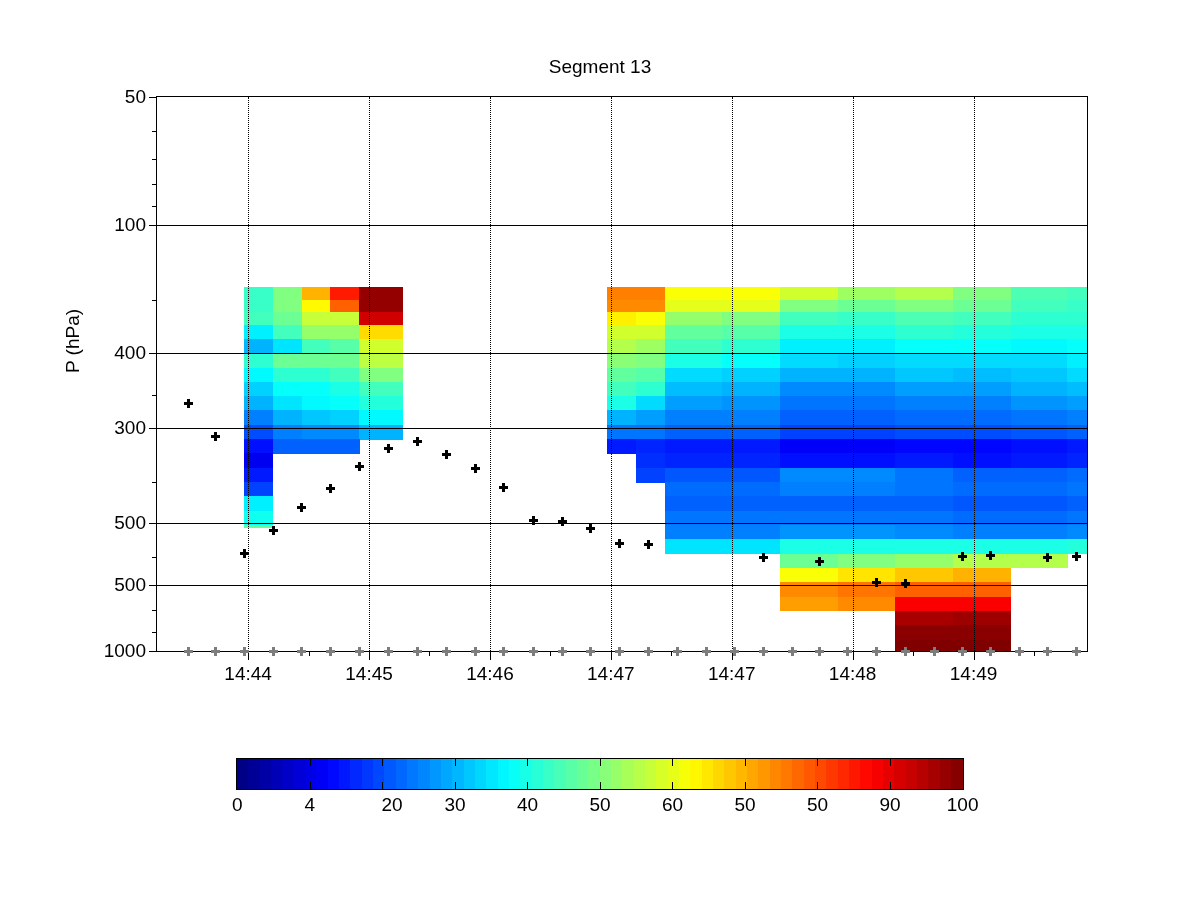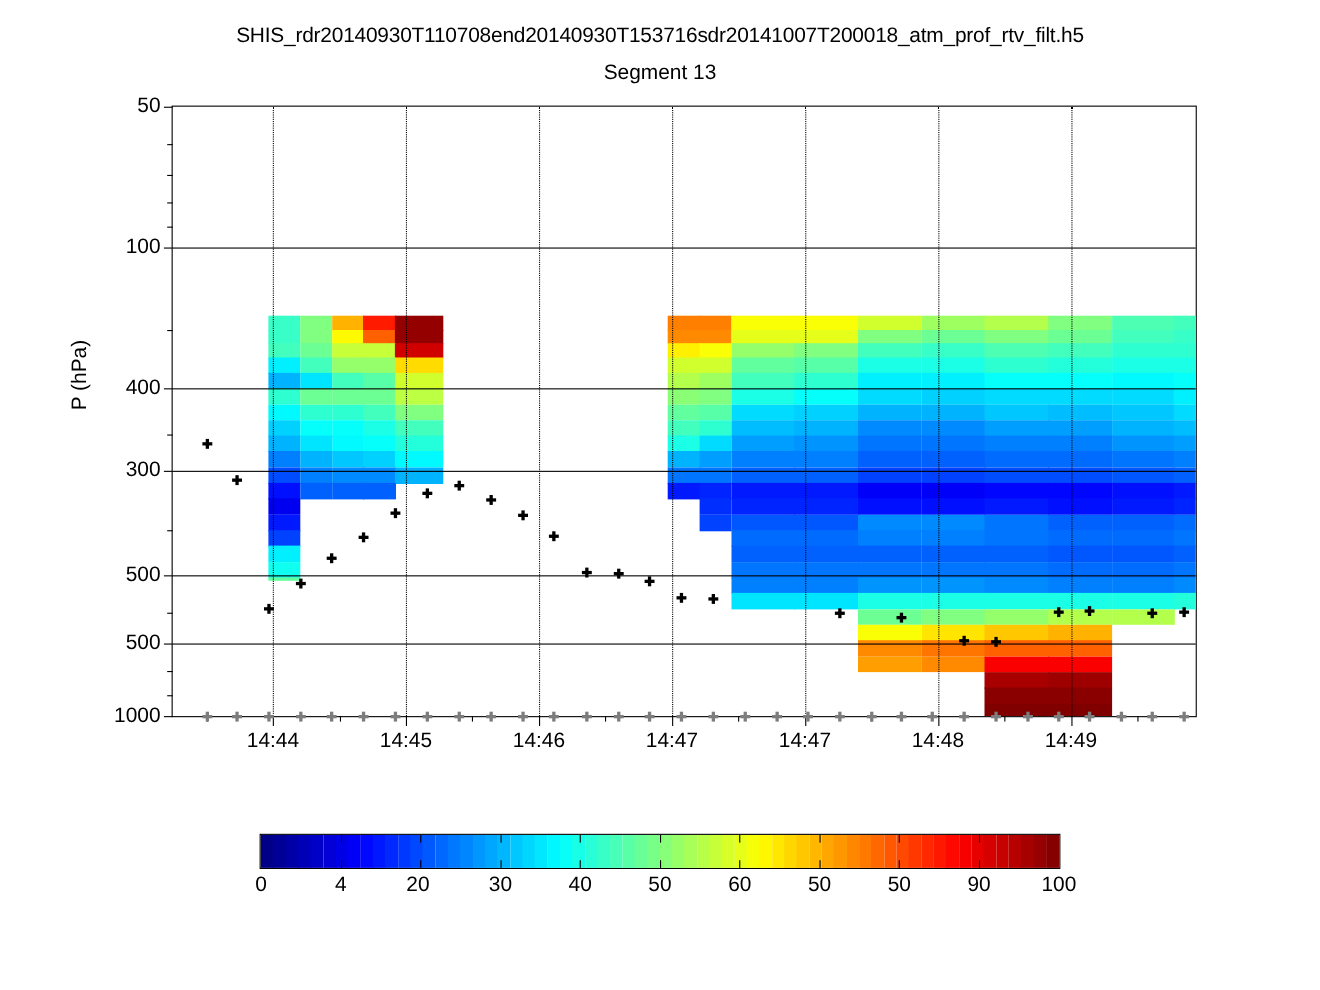--- a/index.html
+++ b/index.html
@@ -198,21 +198,20 @@
     width: 728px;
     text-align: center;
     font-size: 19px;
   }
 </style>
 </head>
 <body>
 
 <div id="figure">
 
-  <div id="title-main">SHIS_rdr20140930T110708end20140930T153716sdr20141007T200018_atm_prof_rtv_filt.h5</div>
   <div id="title-sub">Segment 13</div>
 
   <div id="yaxis-title">P (hPa)</div>
 
   <div id="axes">
     <div id="plot-clip">
         <div class="cell" style="left: 86.955px; top: 190.407px; width: 29.43px; height: 13.3588px; background: rgb(56, 255, 199);"></div>
         <div class="cell" style="left: 115.785px; top: 190.407px; width: 29.43px; height: 13.3588px; background: rgb(128, 255, 128);"></div>
         <div class="cell" style="left: 144.615px; top: 190.407px; width: 29.43px; height: 13.3588px; background: rgb(255, 179, 0);"></div>
         <div class="cell" style="left: 173.445px; top: 190.407px; width: 29.43px; height: 13.3588px; background: rgb(255, 26, 0);"></div>
@@ -678,21 +677,21 @@
         <div class="cbar-tick btm" style="left: 435.12px;"></div>
         <div class="cbar-tick " style="left: 507.64px;"></div>
         <div class="cbar-tick btm" style="left: 507.64px;"></div>
         <div class="cbar-tick " style="left: 580.16px;"></div>
         <div class="cbar-tick btm" style="left: 580.16px;"></div>
         <div class="cbar-tick " style="left: 652.68px;"></div>
         <div class="cbar-tick btm" style="left: 652.68px;"></div>
       </div>
   <div class="cbar-lab" style="left: 1.4px;">0</div>
       <div class="cbar-lab" style="left: 73.92px;">4</div>
-      <div class="cbar-lab" style="left: 144px;">20</div>
+      <div class="cbar-lab" style="left: 156px;">20</div>
       <div class="cbar-lab" style="left: 218.96px;">30</div>
       <div class="cbar-lab" style="left: 291.48px;">40</div>
       <div class="cbar-lab" style="left: 364px;">50</div>
       <div class="cbar-lab" style="left: 436.52px;">60</div>
       <div class="cbar-lab" style="left: 509.04px;">50</div>
       <div class="cbar-lab" style="left: 581.56px;">50</div>
       <div class="cbar-lab" style="left: 654.08px;">90</div>
       <div class="cbar-lab" style="left: 726.6px;">100</div>
     </div>
 

